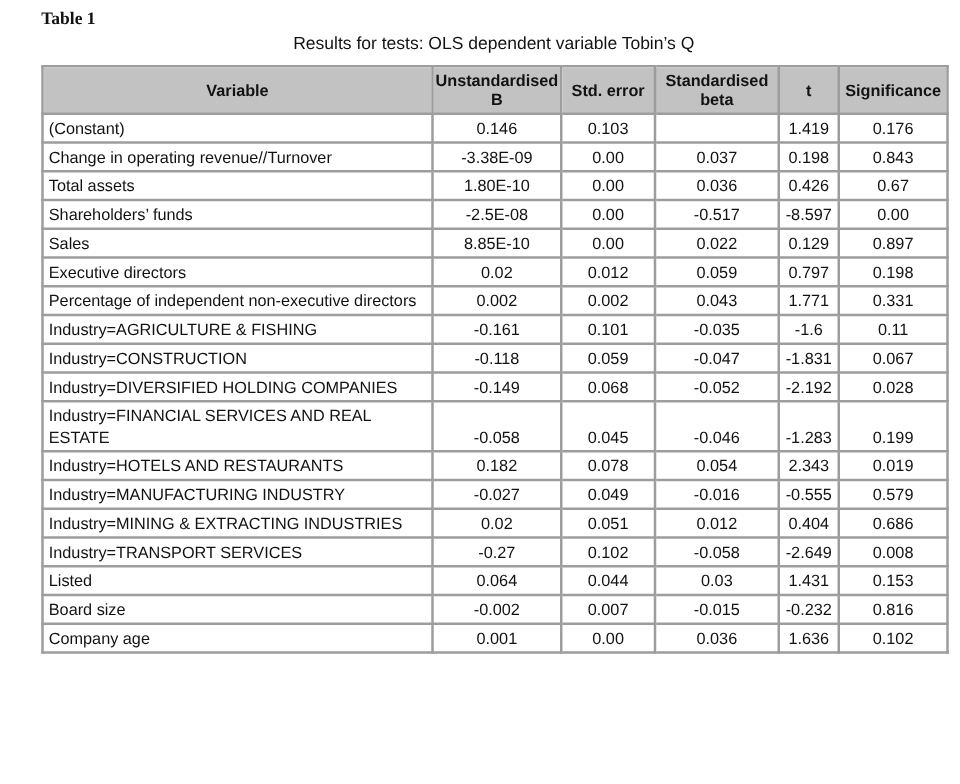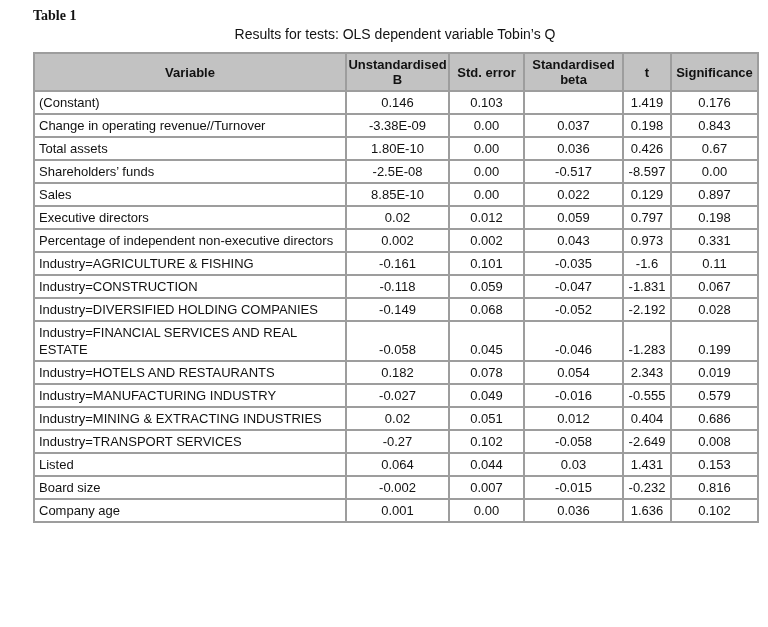--- a/index.html
+++ b/index.html
@@ -145,21 +145,21 @@
           <td class="num-cell">0.012</td>
           <td class="num-cell">0.059</td>
           <td class="num-cell">0.797</td>
           <td class="num-cell">0.198</td>
         </tr>
         <tr>
           <td class="var-cell">Percentage of independent non-executive directors</td>
           <td class="num-cell">0.002</td>
           <td class="num-cell">0.002</td>
           <td class="num-cell">0.043</td>
-          <td class="num-cell">0.973</td>
+          <td class="num-cell">1.771</td>
           <td class="num-cell">0.331</td>
         </tr>
         <tr>
           <td class="var-cell">Industry=AGRICULTURE &amp; FISHING</td>
           <td class="num-cell">-0.161</td>
           <td class="num-cell">0.101</td>
           <td class="num-cell">-0.035</td>
           <td class="num-cell">-1.6</td>
           <td class="num-cell">0.11</td>
         </tr>

